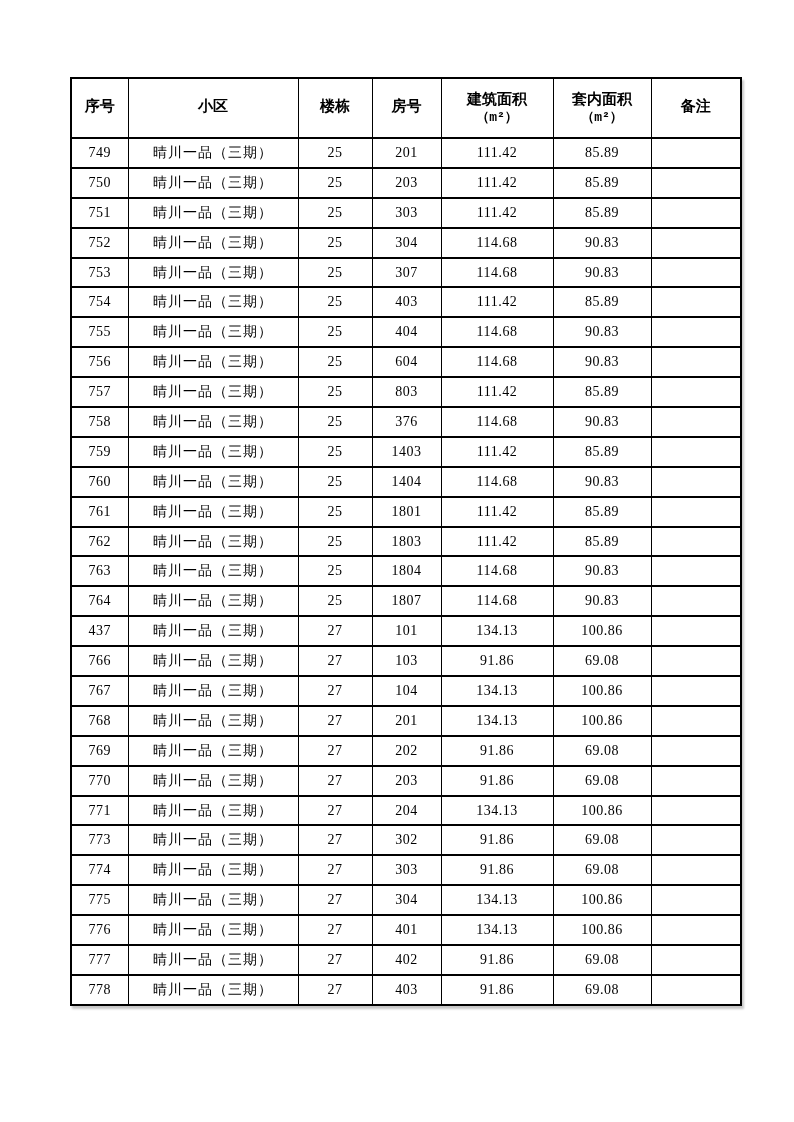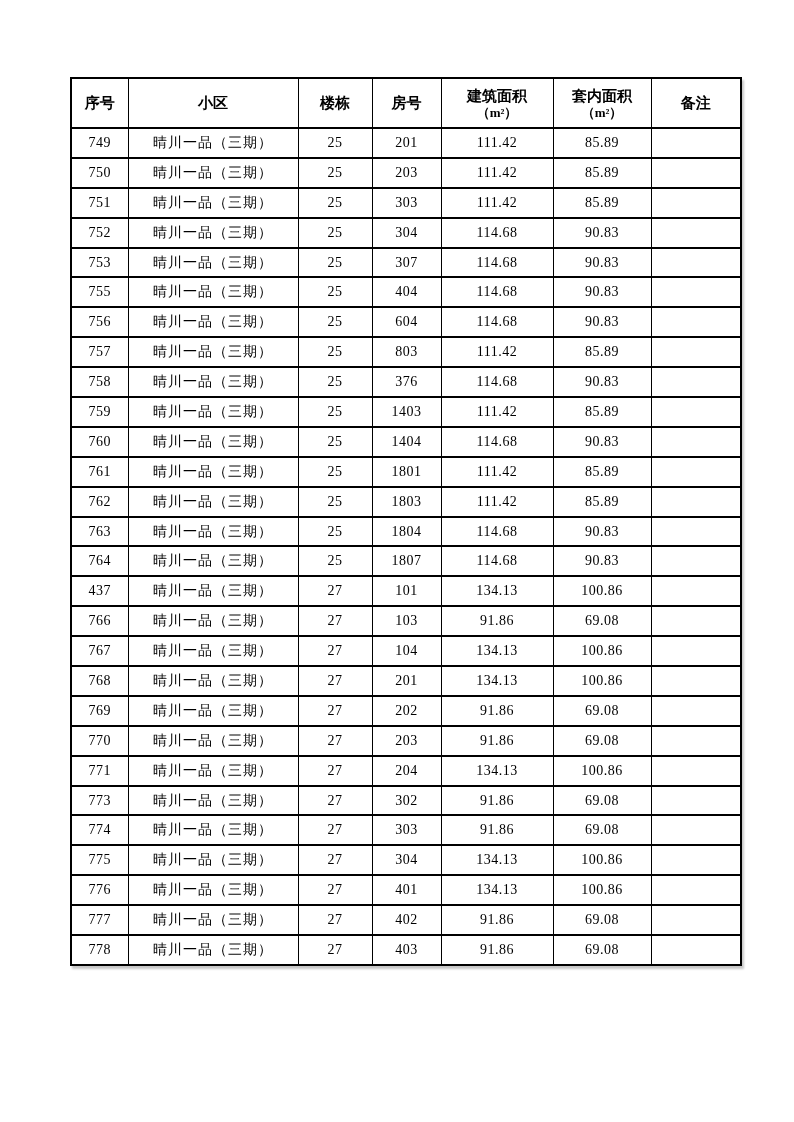--- a/index.html
+++ b/index.html
@@ -31,22 +31,22 @@
   .area-table th, .area-table td {
     border: 1px solid #000000;
     border-top-width: 2px;
     border-bottom-width: 2px;
     text-align: center;
     vertical-align: middle;
     overflow: hidden;
     white-space: nowrap;
   }
   .area-table thead th {
-    height: 50px;
-    font-family: Liberation Serif, serif;
+    height: 60px;
+    font-family: Liberation Mono, monospace;
     font-weight: bold;
     font-size: 15px;
     padding: 2px 0;
   }
   .area-table thead th .hdr-sub {
     font-weight: bold;
     font-size: 13px;
     line-height: 15px;
   }
   .area-table thead th .hdr-label {
@@ -151,20 +151,29 @@
   <tr>
     <td>753</td>
     <td class="cn">晴川一品（三期）</td>
     <td>25</td>
     <td>307</td>
     <td>114.68</td>
     <td>90.83</td>
     <td></td>
   </tr>
 
+  <tr>
+    <td>754</td>
+    <td class="cn">晴川一品（三期）</td>
+    <td>25</td>
+    <td>403</td>
+    <td>111.42</td>
+    <td>85.89</td>
+    <td></td>
+  </tr>
 
   <tr>
     <td>755</td>
     <td class="cn">晴川一品（三期）</td>
     <td>25</td>
     <td>404</td>
     <td>114.68</td>
     <td>90.83</td>
     <td></td>
   </tr>

